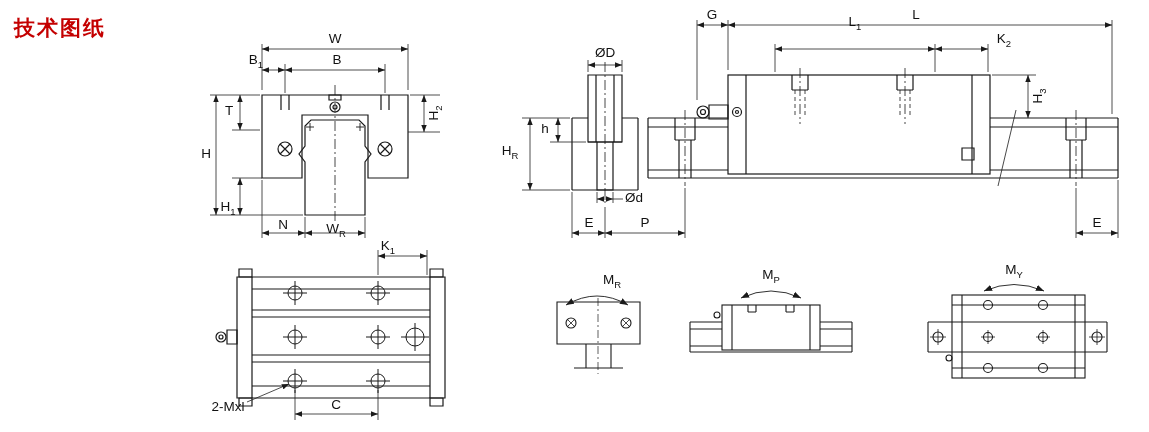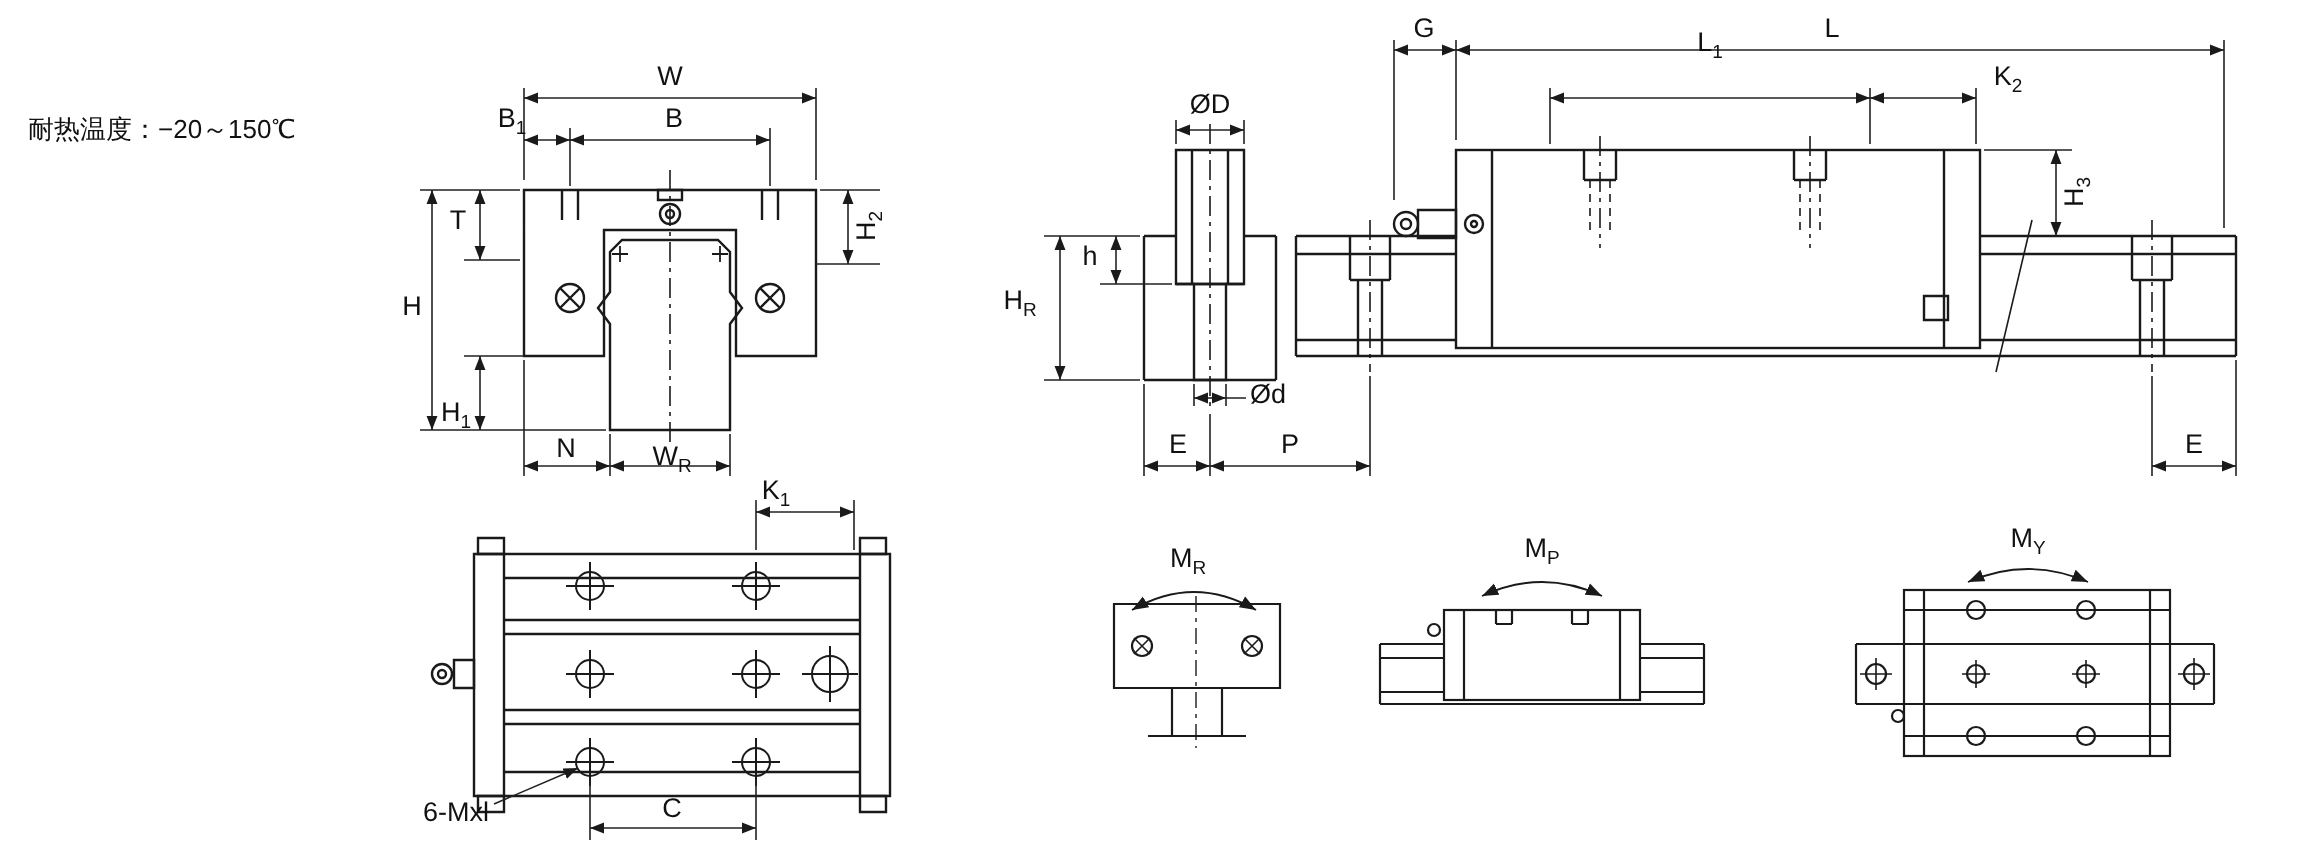--- a/index.html
+++ b/index.html
@@ -175,23 +175,21 @@
         <circle cx="988" cy="337" r="4.5"></circle>
           <circle cx="1043" cy="337" r="4.5"></circle>
         <circle cx="988" cy="368" r="4.5"></circle>
           <circle cx="1043" cy="368" r="4.5"></circle>
         <path d="M981,337 H995 M988,330 V344 M1036,337 H1050 M1043,330 V344" stroke-width="0.8"></path>
         <circle cx="949" cy="358" r="3"></circle>
       </g>
     </g>
   </svg>
 
-  <div class="subtitle">
-    <span>耐热温度：</span><span>−20～150℃</span>
-  </div>
+  <div class="title">技术图纸</div>
 
   <div class="dim" style="left:335px;top:40px"><span>W</span><sub></sub></div>
   <div class="dim" style="left:256px;top:61px"><span>B</span><sub>1</sub></div>
   <div class="dim" style="left:337px;top:61px"><span>B</span><sub></sub></div>
   <div class="dim" style="left:229px;top:112px"><span>T</span><sub></sub></div>
   <div class="dim" style="left:206px;top:155px"><span>H</span><sub></sub></div>
   <div class="dim" style="left:228px;top:208px"><span>H</span><sub>1</sub></div>
   <div class="dim rot" style="left:435px;top:113px"><span>H</span><sub>2</sub></div>
   <div class="dim" style="left:283px;top:226px"><span>N</span><sub></sub></div>
   <div class="dim" style="left:336px;top:230px"><span>W</span><sub>R</sub></div>
@@ -204,19 +202,19 @@
   <div class="dim" style="left:545px;top:130px"><span>h</span><sub></sub></div>
   <div class="dim" style="left:510px;top:152px"><span>H</span><sub>R</sub></div>
   <div class="dim" style="left:634px;top:199px"><span>Ød</span><sub></sub></div>
   <div class="dim" style="left:589px;top:224px"><span>E</span><sub></sub></div>
   <div class="dim" style="left:645px;top:224px"><span>P</span><sub></sub></div>
   <div class="dim" style="left:1097px;top:224px"><span>E</span><sub></sub></div>
   <div class="dim rot" style="left:1039px;top:96px"><span>H</span><sub>3</sub></div>
 
   <div class="dim" style="left:388px;top:247px"><span>K</span><sub>1</sub></div>
   <div class="dim" style="left:336px;top:406px"><span>C</span><sub></sub></div>
-  <div class="dim" style="left:228px;top:408px"><span>6-Mxl</span><sub></sub></div>
-
-  <div class="dim" style="left:594px;top:281px"><span>M</span><sub>R</sub></div>
+  <div class="dim" style="left:228px;top:408px"><span>2-Mxl</span><sub></sub></div>
+
+  <div class="dim" style="left:612px;top:281px"><span>M</span><sub>R</sub></div>
   <div class="dim" style="left:771px;top:276px"><span>M</span><sub>P</sub></div>
   <div class="dim" style="left:1014px;top:271px"><span>M</span><sub>Y</sub></div>
 
 </div>
 
 </body></html>

